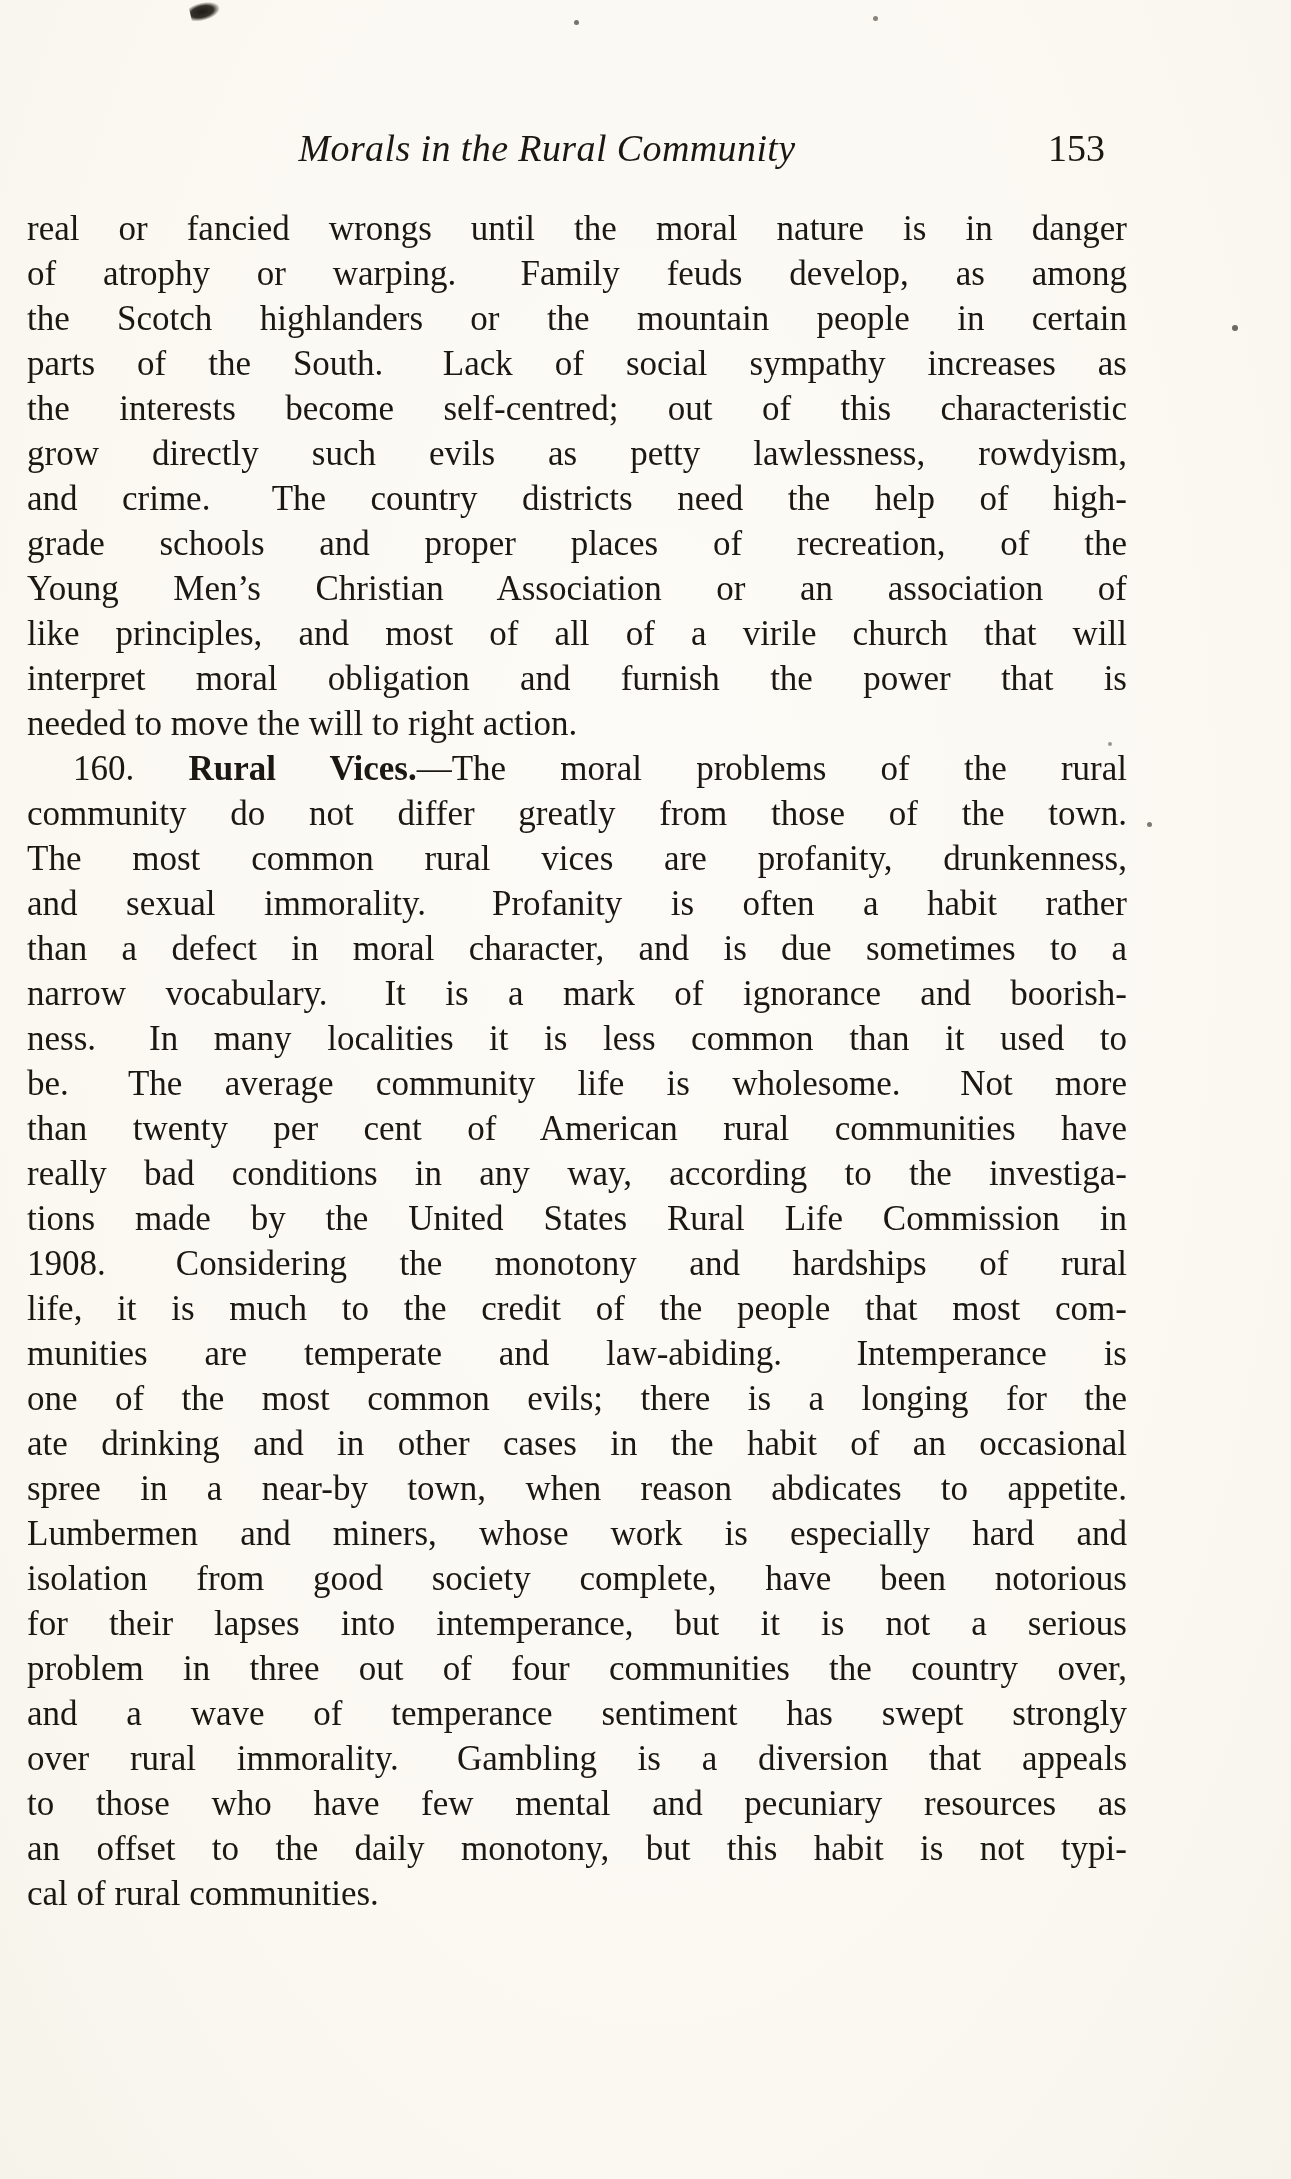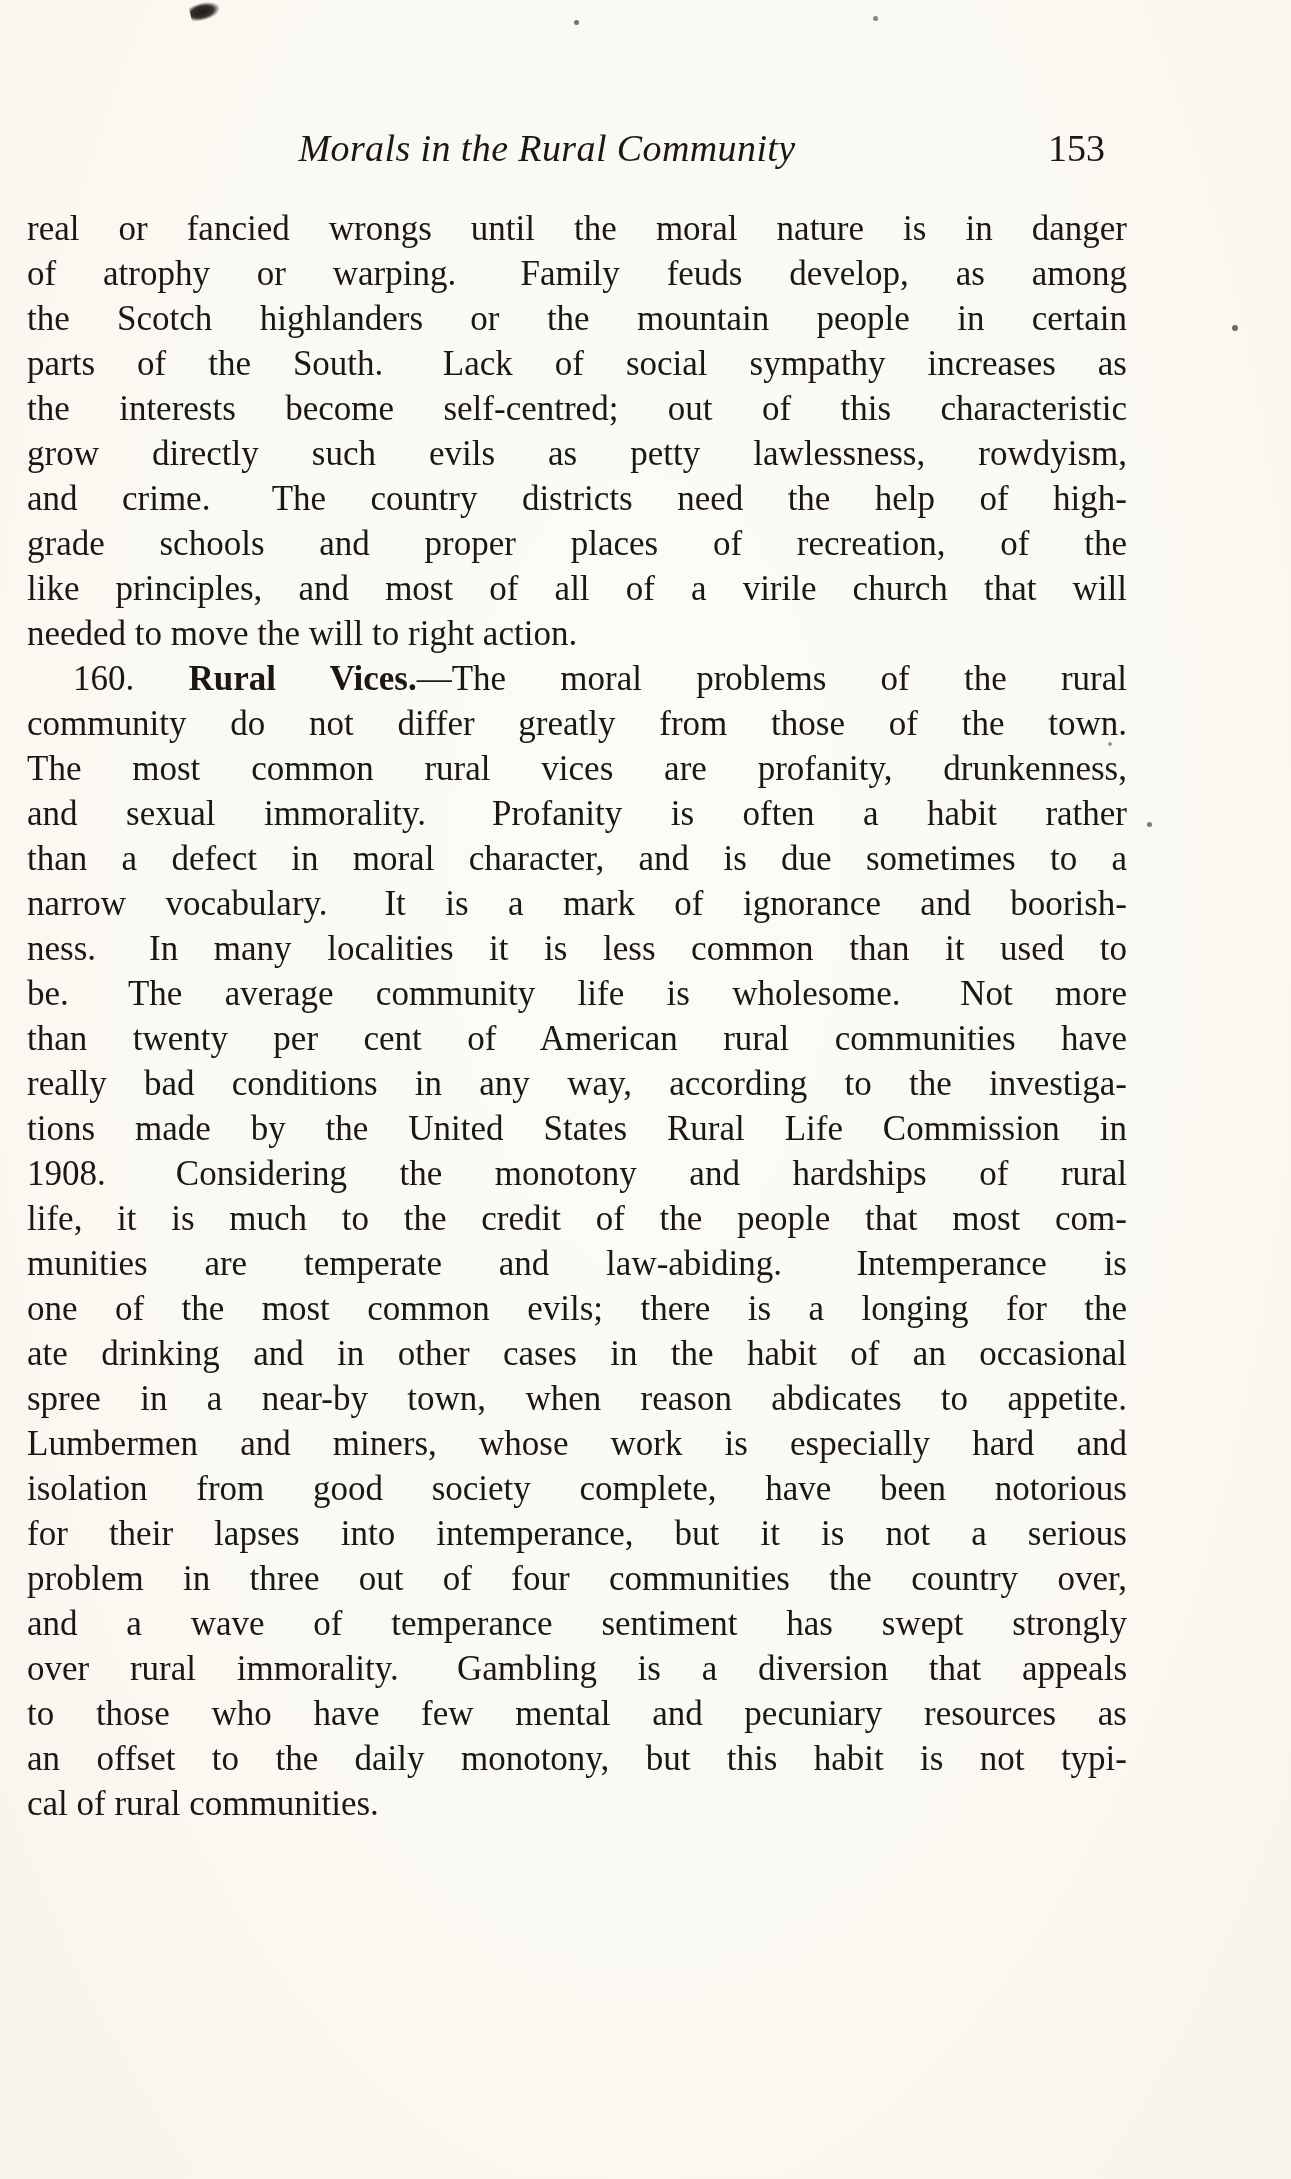--- a/index.html
+++ b/index.html
@@ -108,21 +108,23 @@
     <div class="body-text">
 
       <div class="line">real or fancied wrongs until the moral nature is in danger</div>
       <div class="line">of atrophy or warping.  Family feuds develop, as among</div>
       <div class="line">the Scotch highlanders or the mountain people in certain</div>
       <div class="line">parts of the South.  Lack of social sympathy increases as</div>
       <div class="line">the interests become self-centred; out of this characteristic</div>
       <div class="line">grow directly such evils as petty lawlessness, rowdyism,</div>
       <div class="line">and crime.  The country districts need the help of high-</div>
       <div class="line">grade schools and proper places of recreation, of the</div>
+      <div class="line">Young Men’s Christian Association or an association of</div>
       <div class="line">like principles, and most of all of a virile church that will</div>
+      <div class="line">interpret moral obligation and furnish the power that is</div>
       <div class="line para-end">needed to move the will to right action.</div>
 
       <div class="line indent">
         <span class="section-number">160.</span>
         <span class="section-heading">Rural Vices.</span><span>—The moral problems of the rural</span>
       </div>
 
       <div class="line">community do not differ greatly from those of the town.</div>
       <div class="line">The most common rural vices are profanity, drunkenness,</div>
       <div class="line">and sexual immorality.  Profanity is often a habit rather</div>

